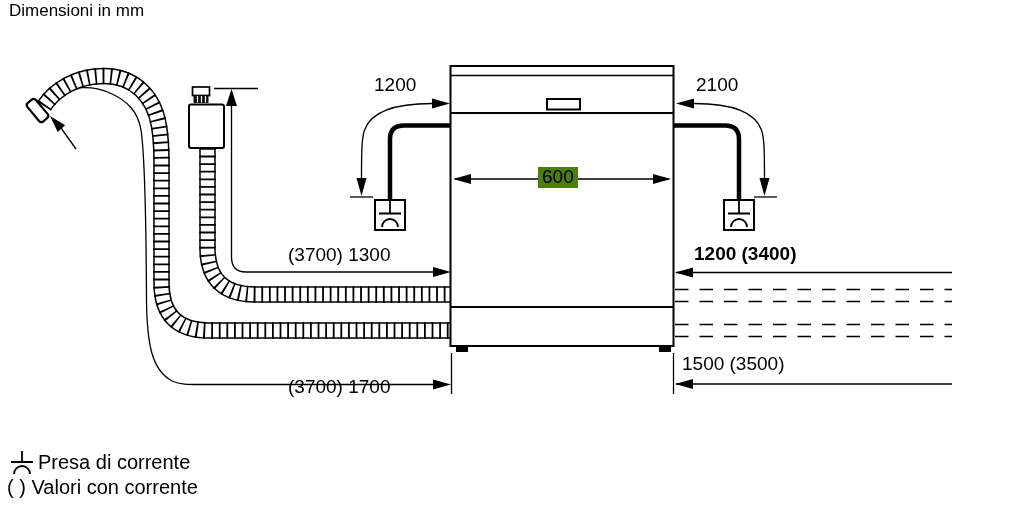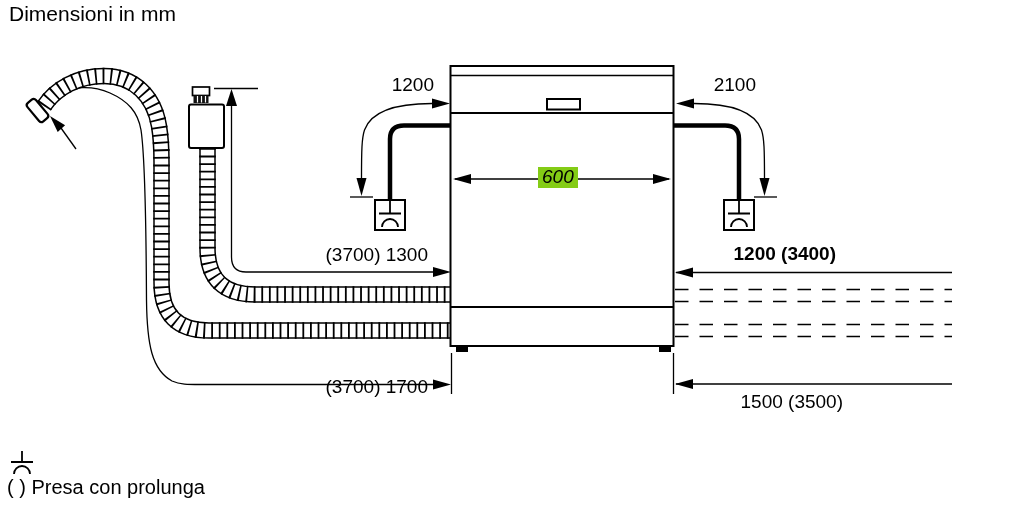--- a/index.html
+++ b/index.html
@@ -1,23 +1,23 @@
 <!DOCTYPE html>
 <html><head>
 <meta charset="utf-8">
 <style>
   html,body{margin:0;padding:0;background:#fff;}
   #stage{position:relative;width:1023px;height:512px;background:#fff;overflow:hidden;
          font-family:"Liberation Sans",sans-serif;color:#000;}
   #linework{position:absolute;left:0;top:0;}
   .label{position:absolute;font-size:19px;line-height:1.1;color:#000;
-         text-align:right;white-space:nowrap;}
-  .title{font-size:21px;text-align:right;}
+         text-align:left;white-space:nowrap;}
+  .title{font-size:17px;text-align:right;}
   .legend-text{font-size:20px;text-align:left;}
-  .onwhite{background:#84cc16;padding:0 4px;font-style:italic;}
+  .onwhite{background:#4d7c0f;padding:0 4px;}
 </style>
 </head>
 <body>
 
 <div id="stage">
 
   <svg id="linework" width="1023" height="512" viewBox="0 0 1023 512">
 
     <g stroke="#000" stroke-width="1.3" fill="none">
 
@@ -122,17 +122,18 @@
   <div class="label" style="left:696px;top:75px;width:60px;">2100</div>
 
   <div class="label onwhite" style="left:538px;top:167px;">600</div>
 
   <div class="label" style="left:288px;top:245px;width:140px;">(3700) 1300</div>
 
   <div class="label" style="left:694px;top:244px;width:142px;font-weight:bold;">1200 (3400)</div>
 
   <div class="label" style="left:288px;top:377px;width:140px;">(3700) 1700</div>
 
-  <div class="label" style="left:701px;top:354px;width:142px;margin-top:38px;">1500 (3500)</div>
+  <div class="label" style="left:682px;top:354px;width:142px;">1500 (3500)</div>
 
+  <div class="label legend-text" style="left:38px;top:451px;">Presa di corrente</div>
 
-  <div class="label legend-text" style="left:7px;top:476px;"><span>( )</span> <span>Presa con prolunga</span></div>
+  <div class="label legend-text" style="left:7px;top:476px;"><span>( )</span> <span>Valori con corrente</span></div>
 </div>
 
 </body></html>

